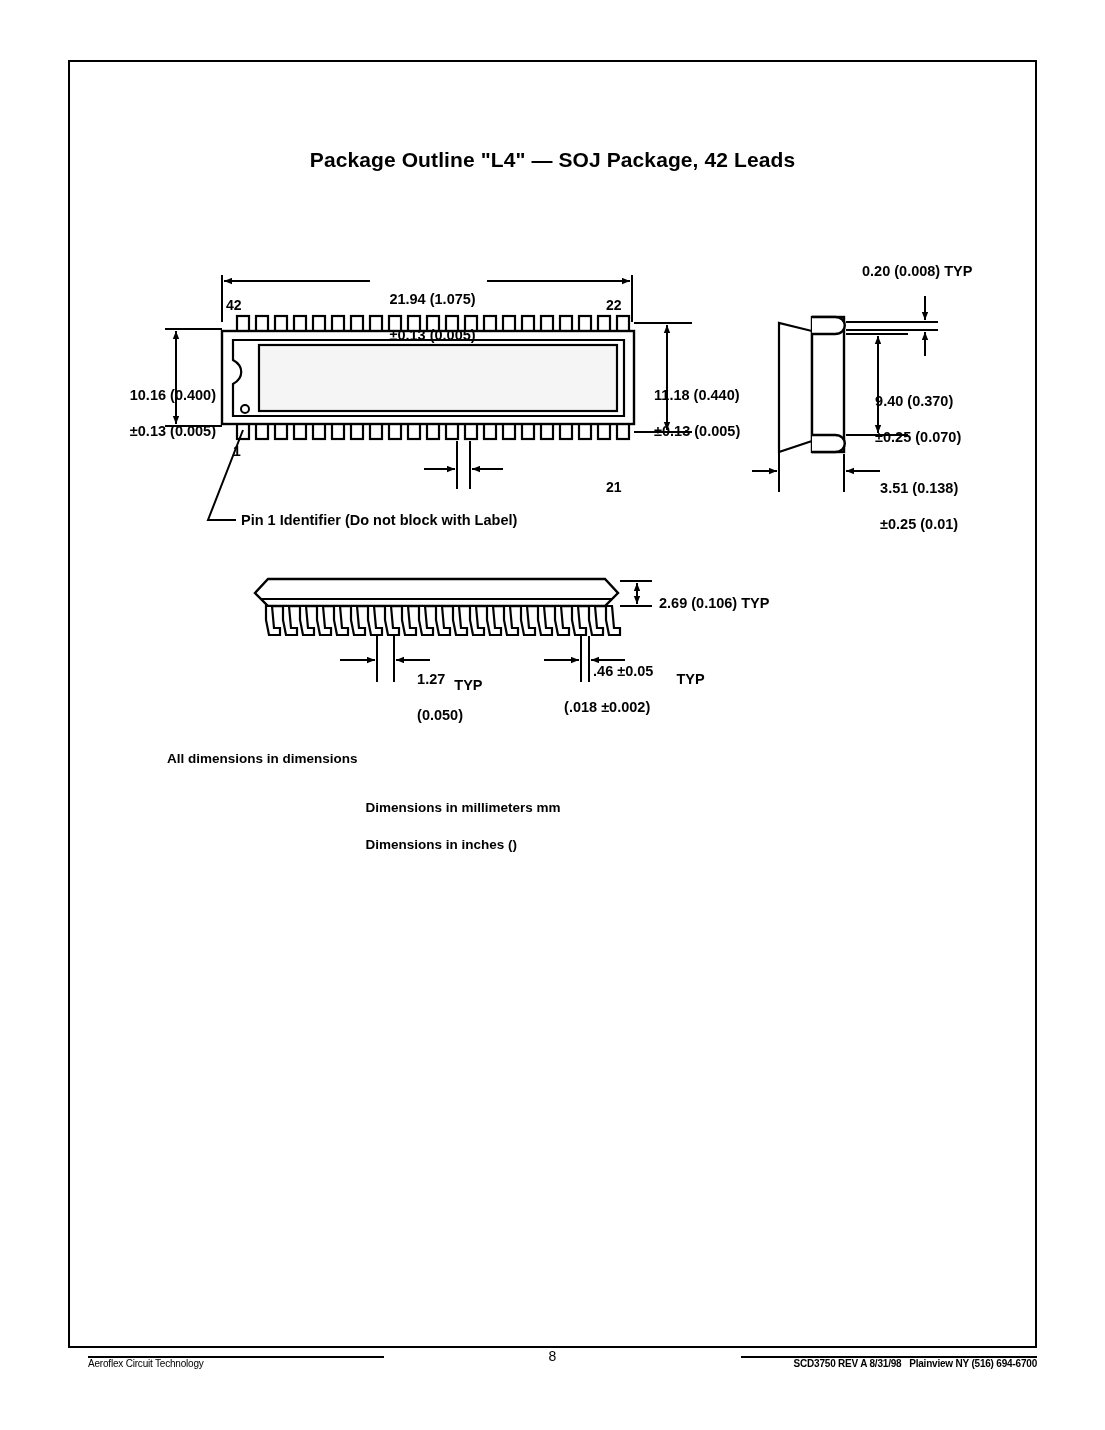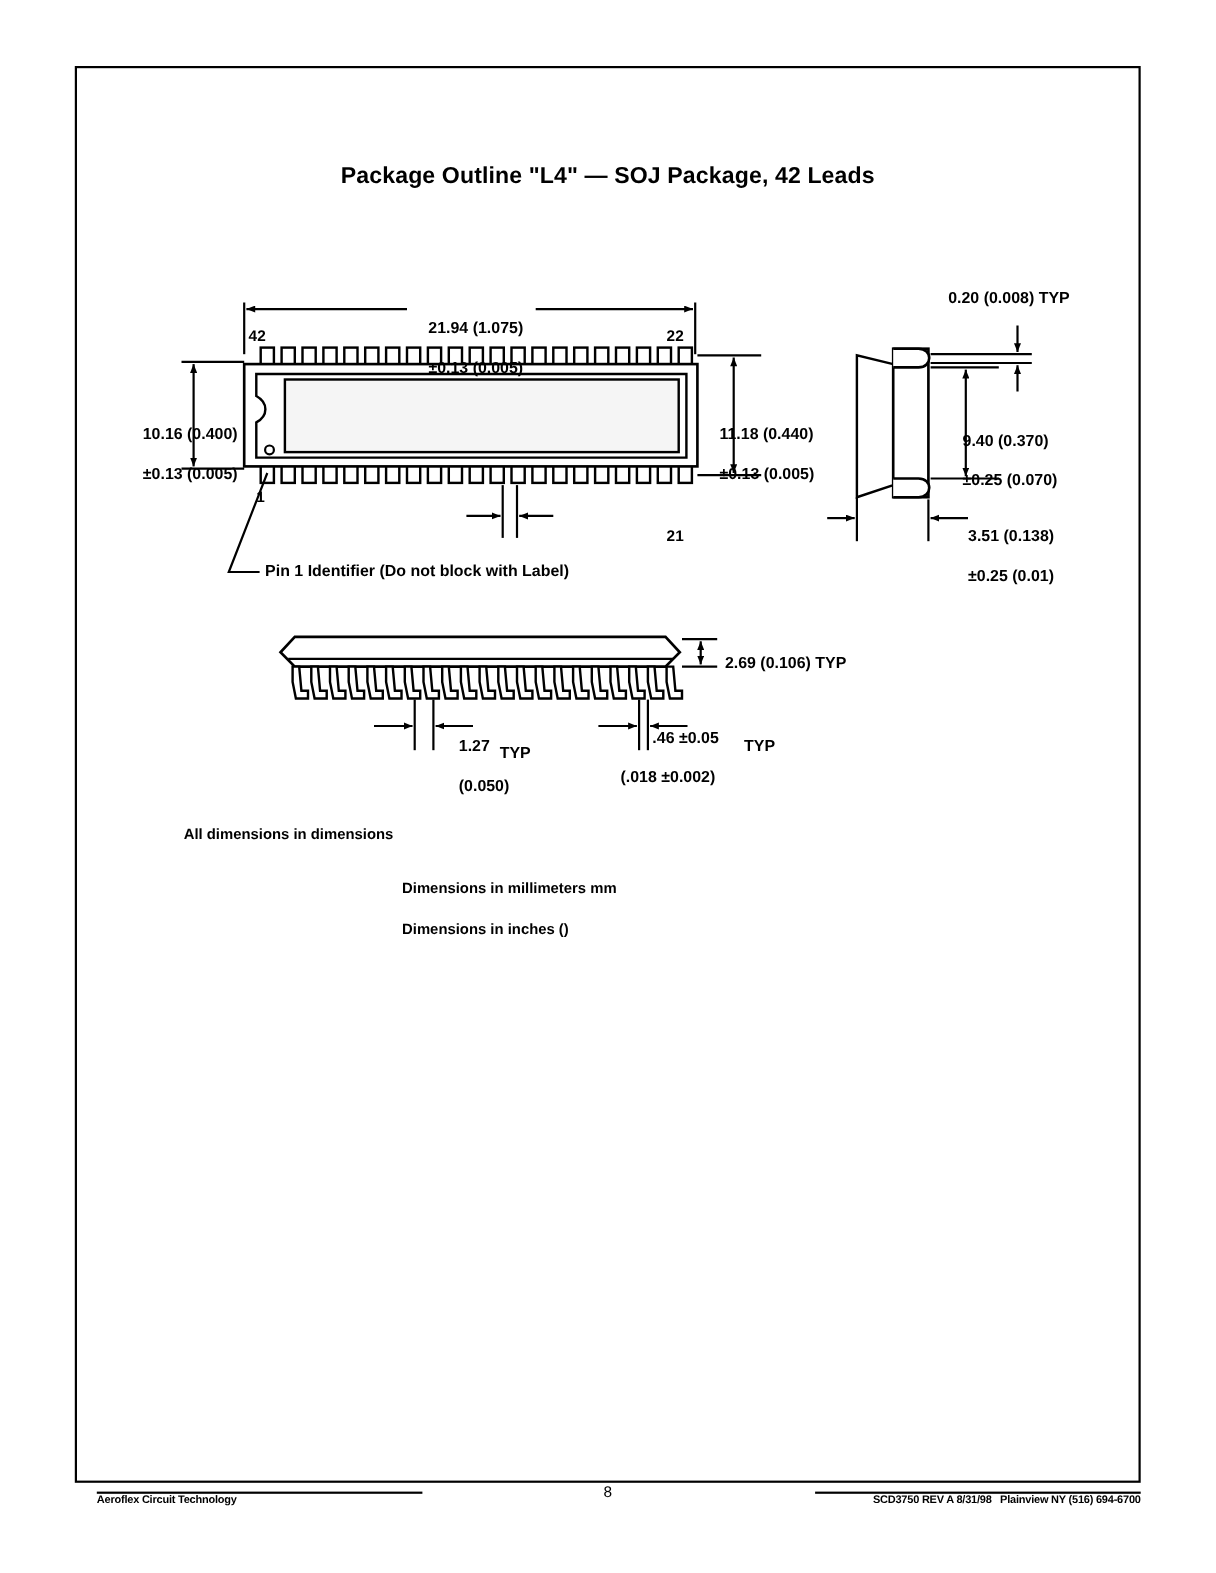--- a/index.html
+++ b/index.html
@@ -61,21 +61,21 @@
     font-size: 13.5px;
     font-weight: bold;
     line-height: 1.35;
     white-space: pre;
   }
   .footer-left {
     position: absolute;
     left: 88px;
     top: 1358px;
     font-size: 10px;
-    font-weight: bold;
+    font-weight: normal;
     letter-spacing: -0.2px;
   }
   .footer-left-rule {
     position: absolute;
     left: 88px;
     top: 1356px;
     width: 296px;
     height: 2px;
     background: #000;
   }

